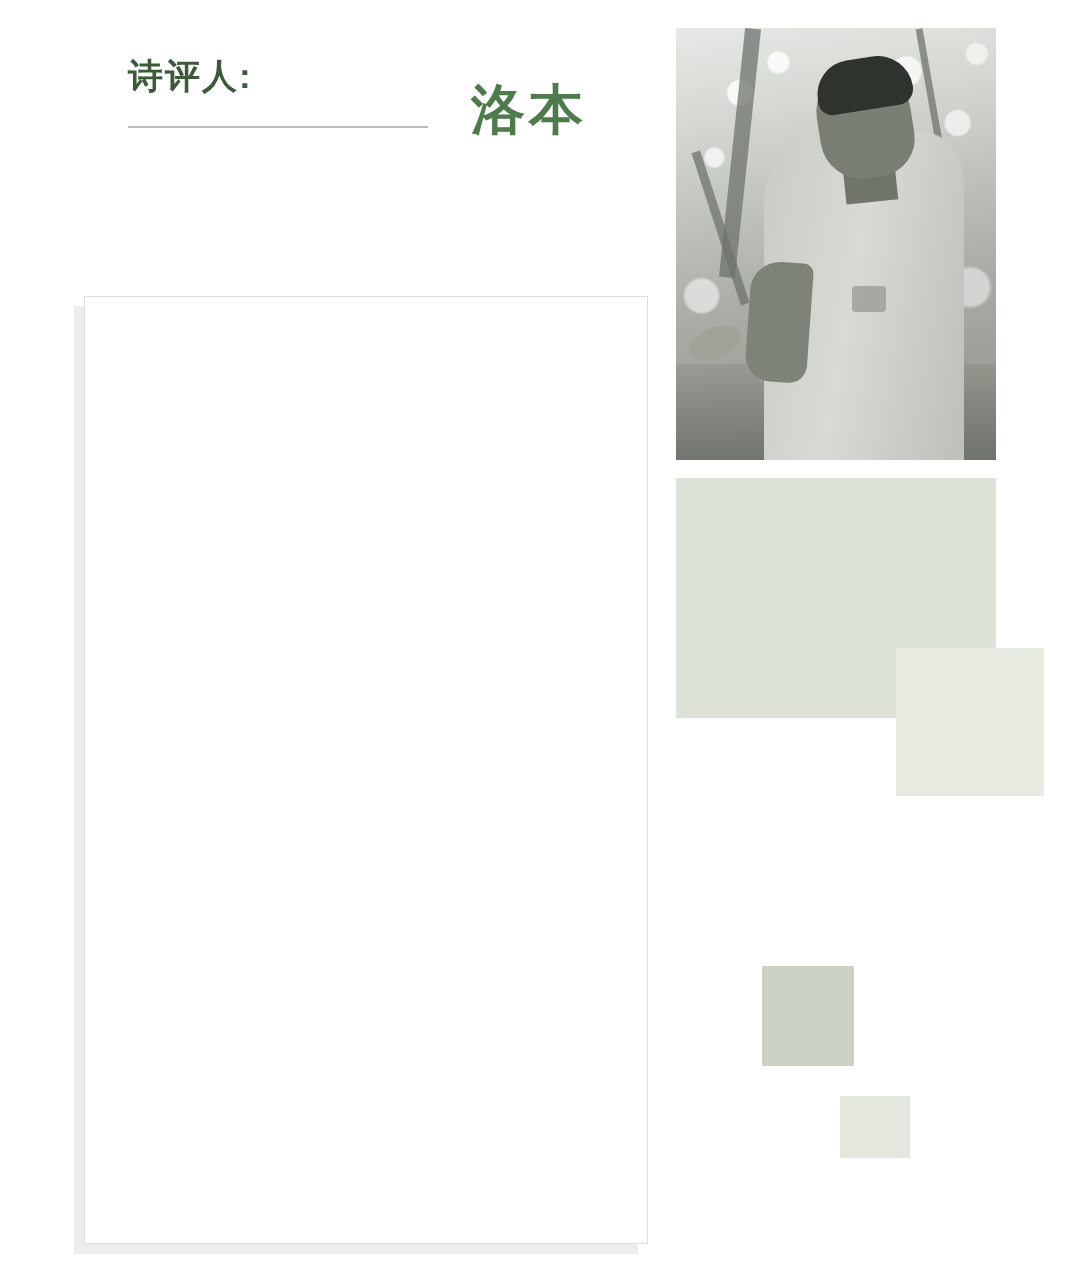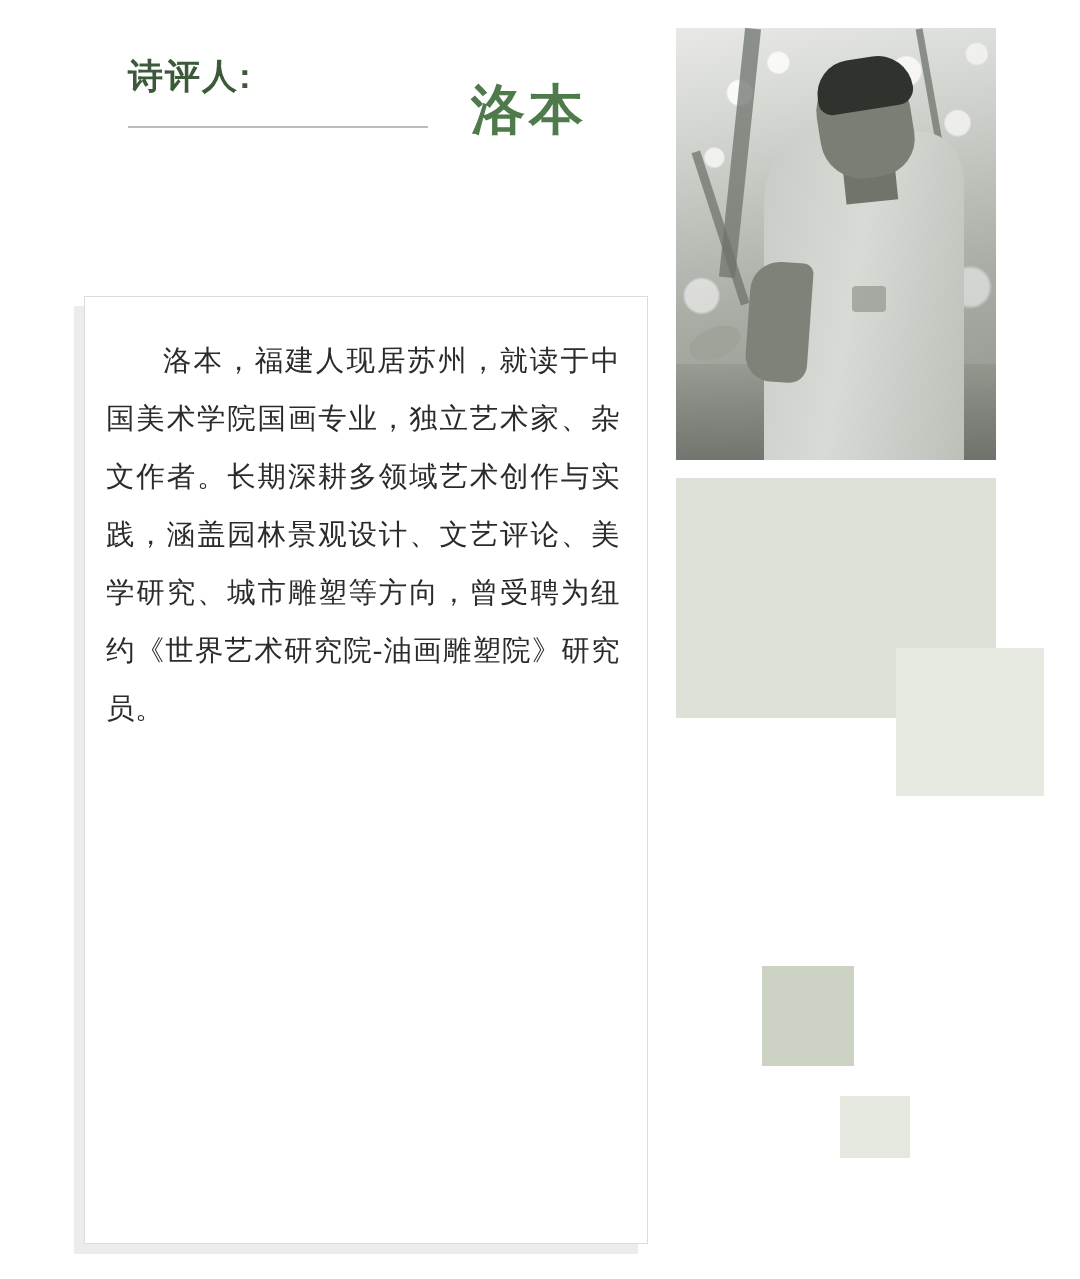--- a/index.html
+++ b/index.html
@@ -235,14 +235,13 @@
 </div>
 
 <div class="sq sq-a"></div>
 <div class="sq sq-b"></div>
 <div class="sq sq-c"></div>
 <div class="sq sq-d"></div>
 
 <div class="bio-shadow"></div>
 <div class="bio-card"></div>
 <div class="bio-inner">
-  <p class="bio-para">洛本，福建人现居苏州，就读于中国美术学院国画专业，独立艺术家、杂文作者。长期深耕多领域艺术创作与实践，涵盖园林景观设计、文艺评论、美学研究、城市雕塑等方向，曾受聘为纽约《世界艺术研究院-油画雕塑院》研究员。</p>
 </div>
 
 </body></html>

